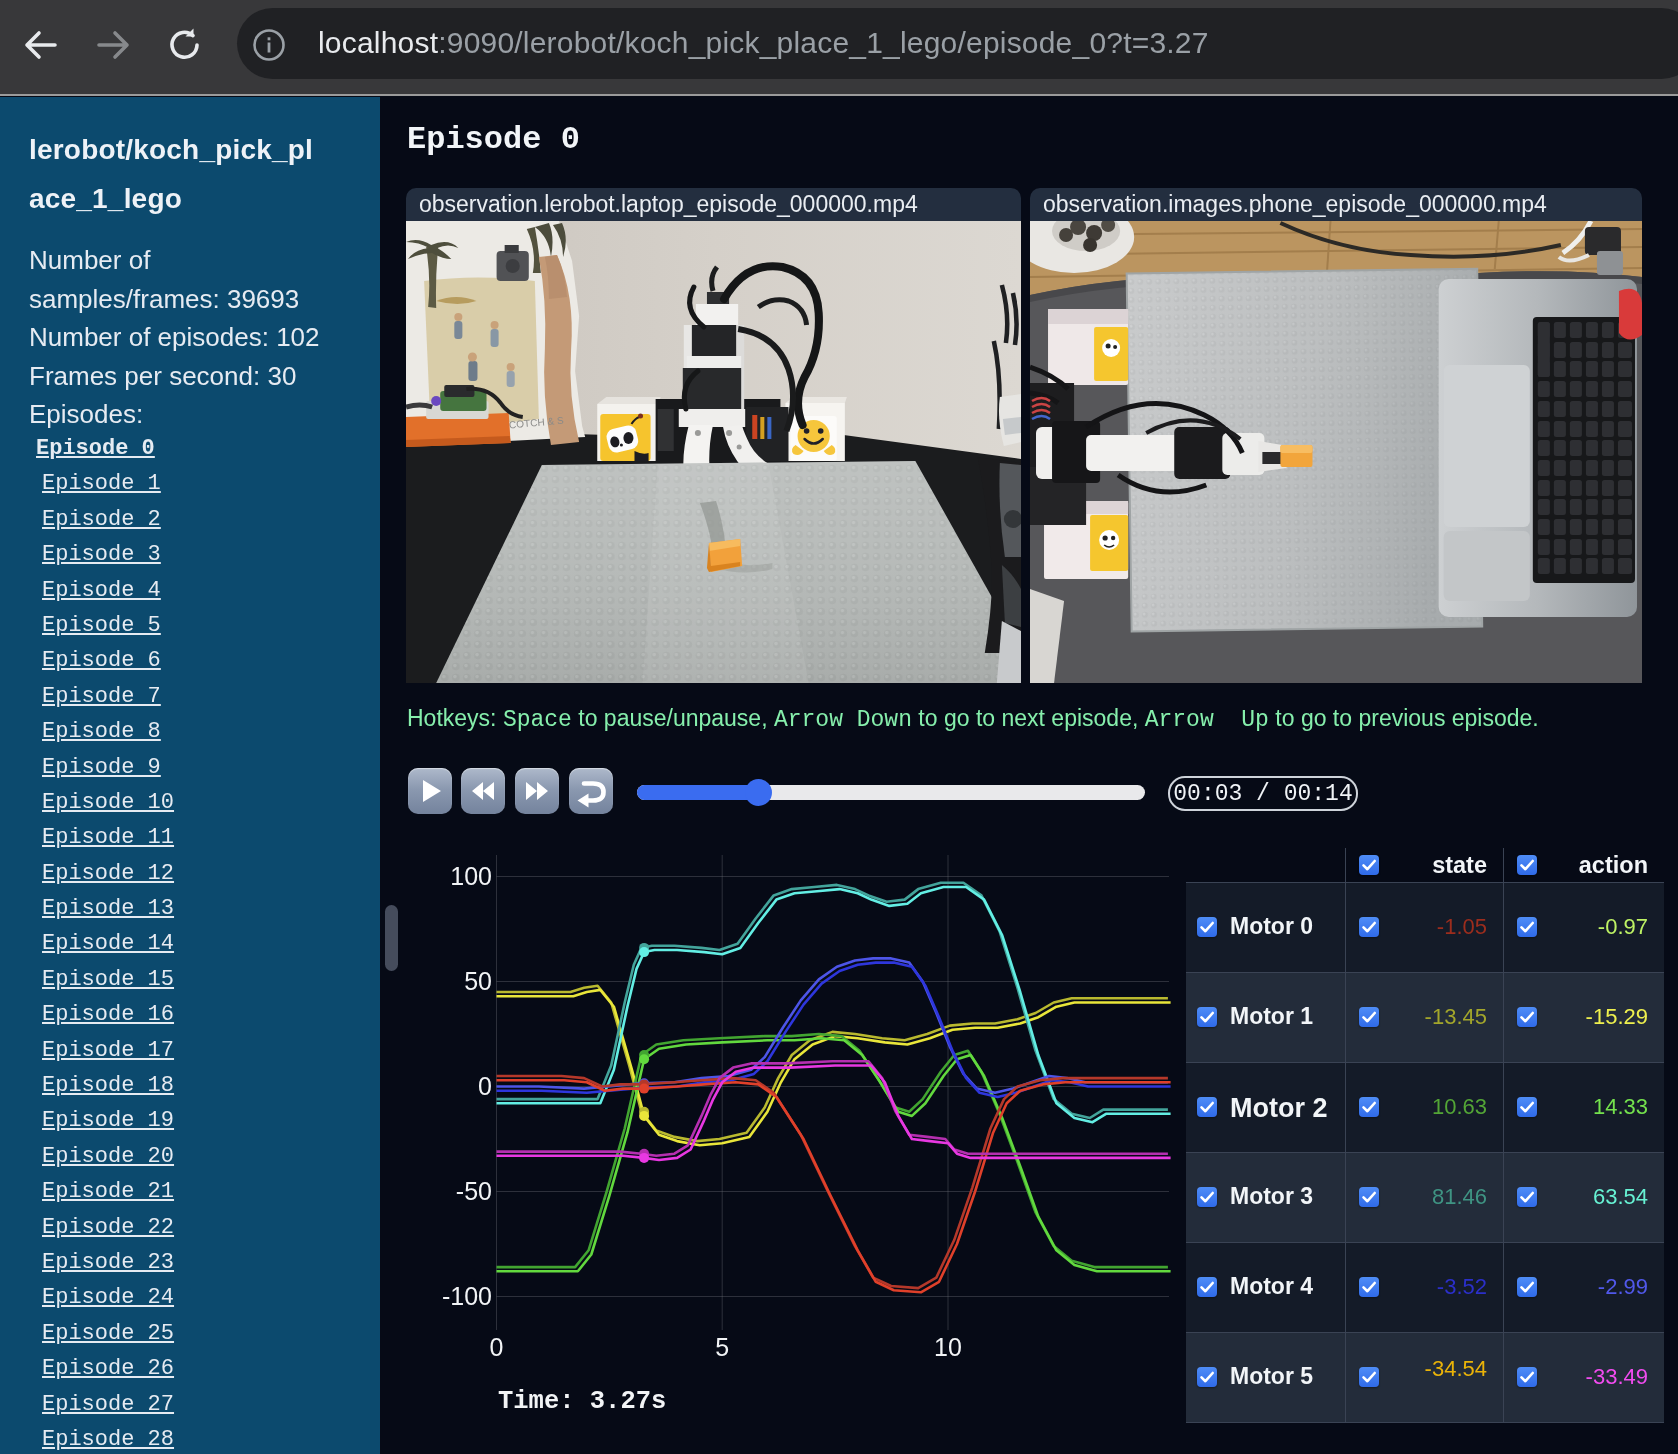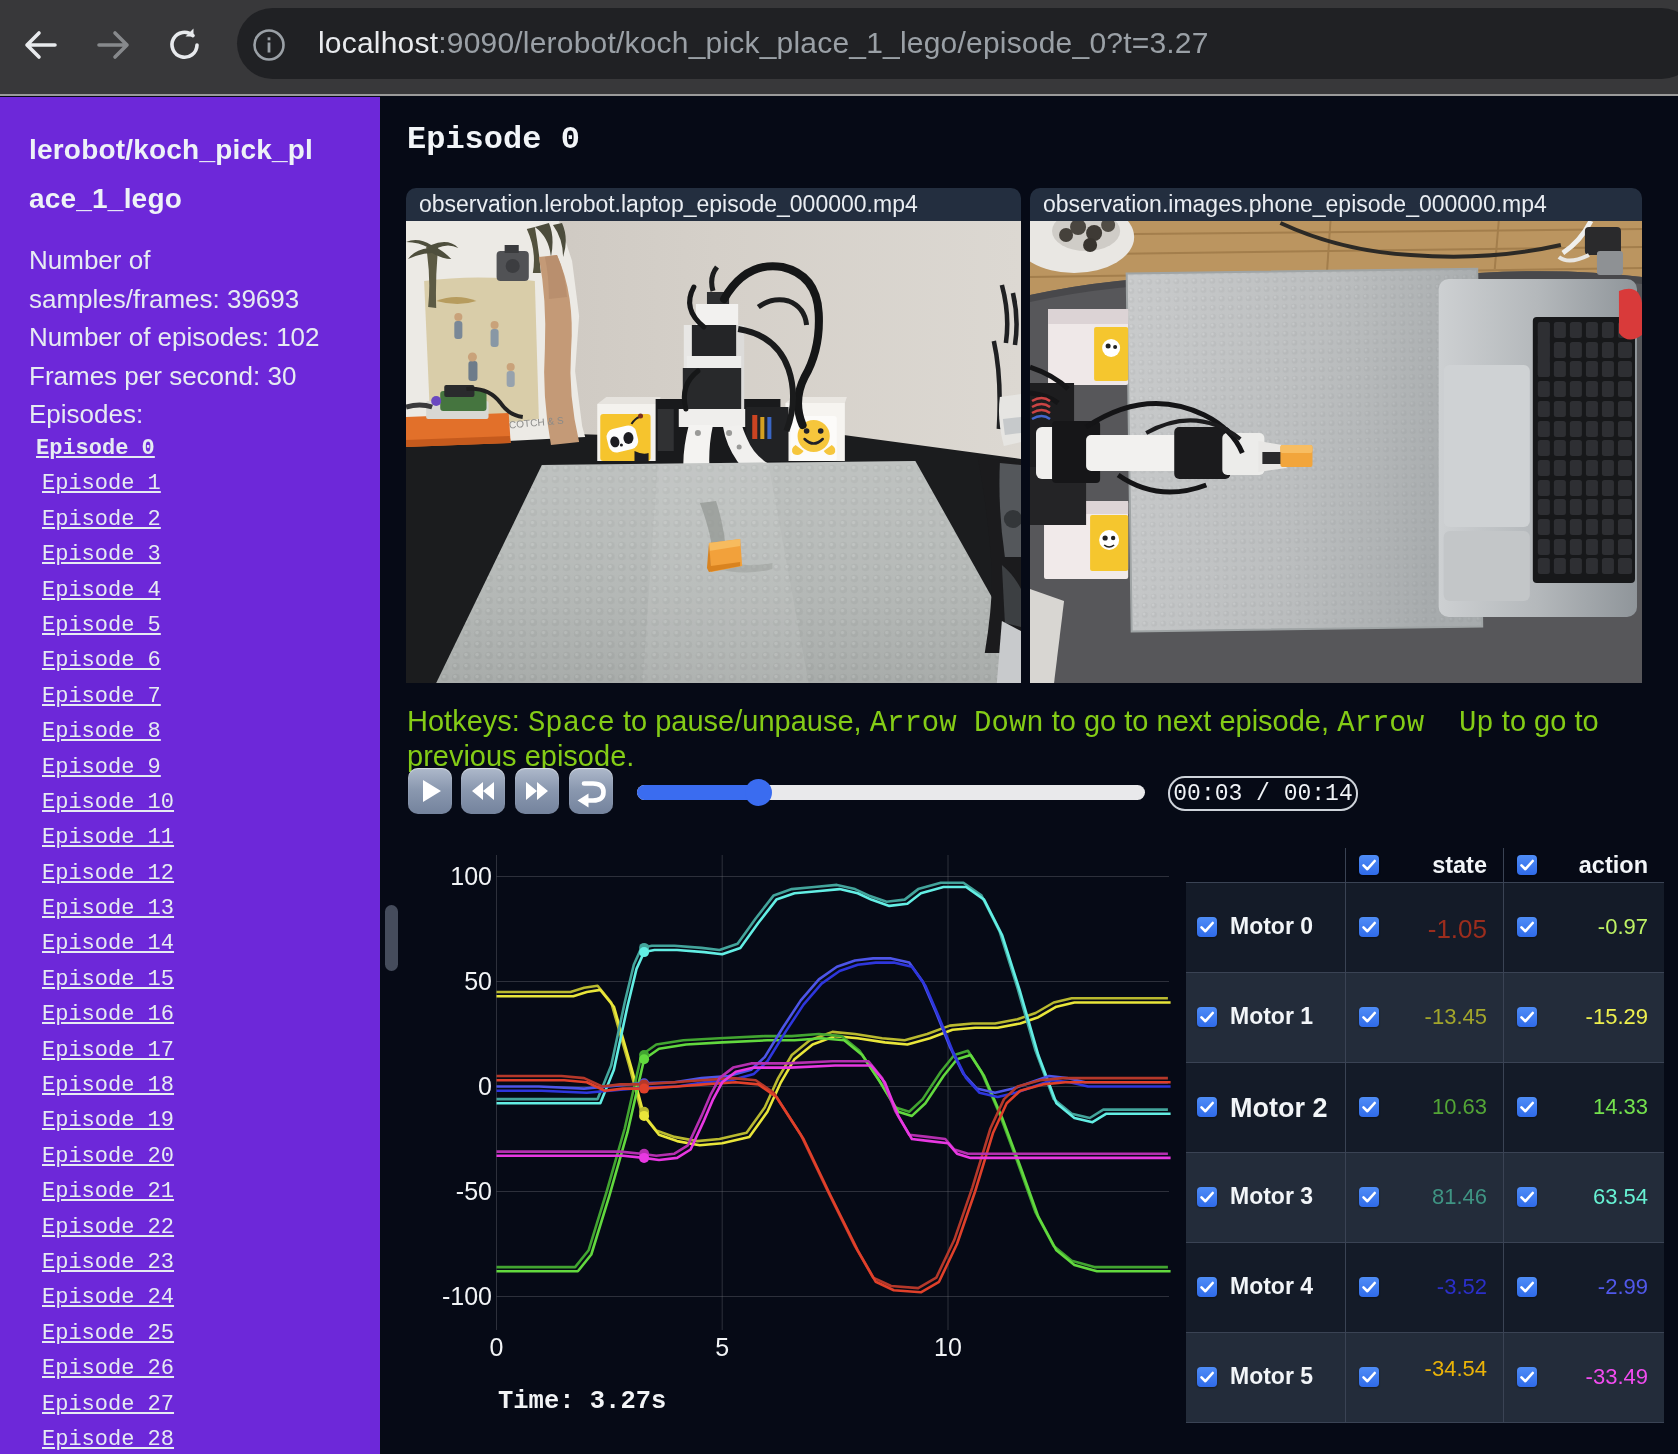--- a/index.html
+++ b/index.html
@@ -8,41 +8,41 @@
 
 
 #chrome { position:absolute; left:0; top:0; width:1678px; height:95px; background:#38383a; }
 #chrome .bline { position:absolute; left:0; top:94px; width:1678px; height:2px; background:#9b9b9b; }
 #urlpill { position:absolute; left:237px; top:8px; width:1460px; height:71px; border-radius:36px; background:#202124; }
 .navic { position:absolute; top:0; }
 #urltext { position:absolute; left:310px; top:26px; font-size:30px; color:#9aa0a6; letter-spacing:0.2px;margin-left:8px; }
 #urltext b { color:#e8eaed; font-weight:400; }
 
 
-#sidebar { position:absolute; left:0; top:97px; width:380px; height:1357px; background:#6d28d9; color:#e6ebf2;padding-left:24px; }
+#sidebar { position:absolute; left:0; top:97px; width:380px; height:1357px; background:#0c4a6e; color:#e6ebf2;padding-left:24px; }
 #sb-title { position:absolute; left:29px; top:28px; font-size:28px; font-weight:bold; line-height:49px; color:#eef2f7; letter-spacing:0.2px;}
 #sb-info { position:absolute; left:29px; top:144px; font-size:26px; line-height:38.6px; color:#e6ebf2; }
 #sb-eps { position:absolute; left:36px; top:334px; font-family:"Liberation Mono",monospace; font-size:22px; line-height:35.4px; color:#e6ebf2; }
 #sb-eps div { height:35.4px; }
 #sb-eps span { text-decoration:underline; }
 #sb-eps .cur { font-weight:bold; }
 #sb-eps .ind { padding-left:6px; }
 
 
 #main { position:absolute; left:380px; top:97px; width:1298px; height:1357px; background:#060a16; }
 #scrollthumb { position:absolute; left:5px; top:808px; width:13px; height:66px; border-radius:7px; background:#454c5c; }
 #ep-head { position:absolute; left:27px; top:24px; font-family:"Liberation Mono",monospace; font-weight:bold; font-size:32px; color:#f2f5f8; }
 
 .vid { position:absolute; top:91px; height:495px; }
 #vid1 { left:26px; width:615px; }
 #vid2 { left:650px; width:612px; }
 .vidcap { position:absolute; left:0; top:0; width:100%; height:33px; background:#232e3f; border-radius:10px 10px 0 0; color:#e9edf2; font-size:23px; line-height:33px; padding-left:13px; }
 .vidbody { position:absolute; left:0; top:33px; width:100%; height:462px; }
 
-#hotkeys { position:absolute; left:27px; top:608px; font-size:29px; color:#84cc16; }
+#hotkeys { position:absolute; left:27px; top:608px; font-size:23px; color:#86efac; }
 #hotkeys code { font-family:"Liberation Mono",monospace; }
 
 
 .ctlbtn { position:absolute; top:671px; width:44px; height:46px; border-radius:10px; background:linear-gradient(180deg,#aeb9cb 0%,#8b99b0 45%,#74839d 100%); box-shadow:inset 0 1px 1px rgba(255,255,255,0.5); }
 #slider-track { position:absolute; left:257px; top:688px; width:508px; height:15px; border-radius:8px; background:#e9e9eb; }
 #slider-fill { position:absolute; left:257px; top:688px; width:125px; height:15px; border-radius:8px 0 0 8px; background:#3a6cf0; }
 #slider-thumb { position:absolute; left:365px; top:682px; width:27px; height:27px; border-radius:50%; background:#3a6cf0; }
 #timebox { position:absolute; left:788px; top:679px; width:190px; height:35px; border:2px solid #ced3da; border-radius:17px; color:#f0f3f6; font-family:"Liberation Mono",monospace; font-size:23px; line-height:32px; text-align:center; }
 
 
@@ -486,21 +486,21 @@
               <path d="M4.5 10.4 L8.4 14.2 L15.7 6.0" stroke="#fff" stroke-width="2.6" fill="none" stroke-linecap="round" stroke-linejoin="round"></path>
             </svg></div>
 <div style="position:absolute;left:317px;top:4px;width:145px;text-align:right;font-size:23.5px;font-weight:bold;color:#f2f5f8;">action</div>
 <div style="position:absolute;left:11px;top:69px;width:20px;height:20px;border-radius:4px;background:linear-gradient(180deg,#4f8df7,#2f6ae8);box-shadow:0 1px 2px rgba(0,0,0,.4);"><svg width="20" height="20" viewBox="0 0 20 20">
               <path d="M4.5 10.4 L8.4 14.2 L15.7 6.0" stroke="#fff" stroke-width="2.6" fill="none" stroke-linecap="round" stroke-linejoin="round"></path>
             </svg></div>
 <div style="position:absolute;left:44px;top:65px;font-size:23px;font-weight:bold;color:#f2f5f8;">Motor 0</div>
 <div style="position:absolute;left:173px;top:69px;width:20px;height:20px;border-radius:4px;background:linear-gradient(180deg,#4f8df7,#2f6ae8);box-shadow:0 1px 2px rgba(0,0,0,.4);"><svg width="20" height="20" viewBox="0 0 20 20">
               <path d="M4.5 10.4 L8.4 14.2 L15.7 6.0" stroke="#fff" stroke-width="2.6" fill="none" stroke-linecap="round" stroke-linejoin="round"></path>
             </svg></div>
-<div style="position:absolute;left:159px;top:66px;width:142px;text-align:right;font-size:26px;color:#9c2d1d;">-1.05</div>
+<div style="position:absolute;left:159px;top:66px;width:142px;text-align:right;font-size:22px;color:#9c2d1d;">-1.05</div>
 <div style="position:absolute;left:331px;top:69px;width:20px;height:20px;border-radius:4px;background:linear-gradient(180deg,#4f8df7,#2f6ae8);box-shadow:0 1px 2px rgba(0,0,0,.4);"><svg width="20" height="20" viewBox="0 0 20 20">
               <path d="M4.5 10.4 L8.4 14.2 L15.7 6.0" stroke="#fff" stroke-width="2.6" fill="none" stroke-linecap="round" stroke-linejoin="round"></path>
             </svg></div>
 <div style="position:absolute;left:317px;top:66px;width:145px;text-align:right;font-size:22px;color:#bef264;">-0.97</div>
 <div style="position:absolute;left:11px;top:159px;width:20px;height:20px;border-radius:4px;background:linear-gradient(180deg,#4f8df7,#2f6ae8);box-shadow:0 1px 2px rgba(0,0,0,.4);"><svg width="20" height="20" viewBox="0 0 20 20">
               <path d="M4.5 10.4 L8.4 14.2 L15.7 6.0" stroke="#fff" stroke-width="2.6" fill="none" stroke-linecap="round" stroke-linejoin="round"></path>
             </svg></div>
 <div style="position:absolute;left:44px;top:155px;font-size:23px;font-weight:bold;color:#f2f5f8;">Motor 1</div>
 <div style="position:absolute;left:173px;top:159px;width:20px;height:20px;border-radius:4px;background:linear-gradient(180deg,#4f8df7,#2f6ae8);box-shadow:0 1px 2px rgba(0,0,0,.4);"><svg width="20" height="20" viewBox="0 0 20 20">
               <path d="M4.5 10.4 L8.4 14.2 L15.7 6.0" stroke="#fff" stroke-width="2.6" fill="none" stroke-linecap="round" stroke-linejoin="round"></path>

